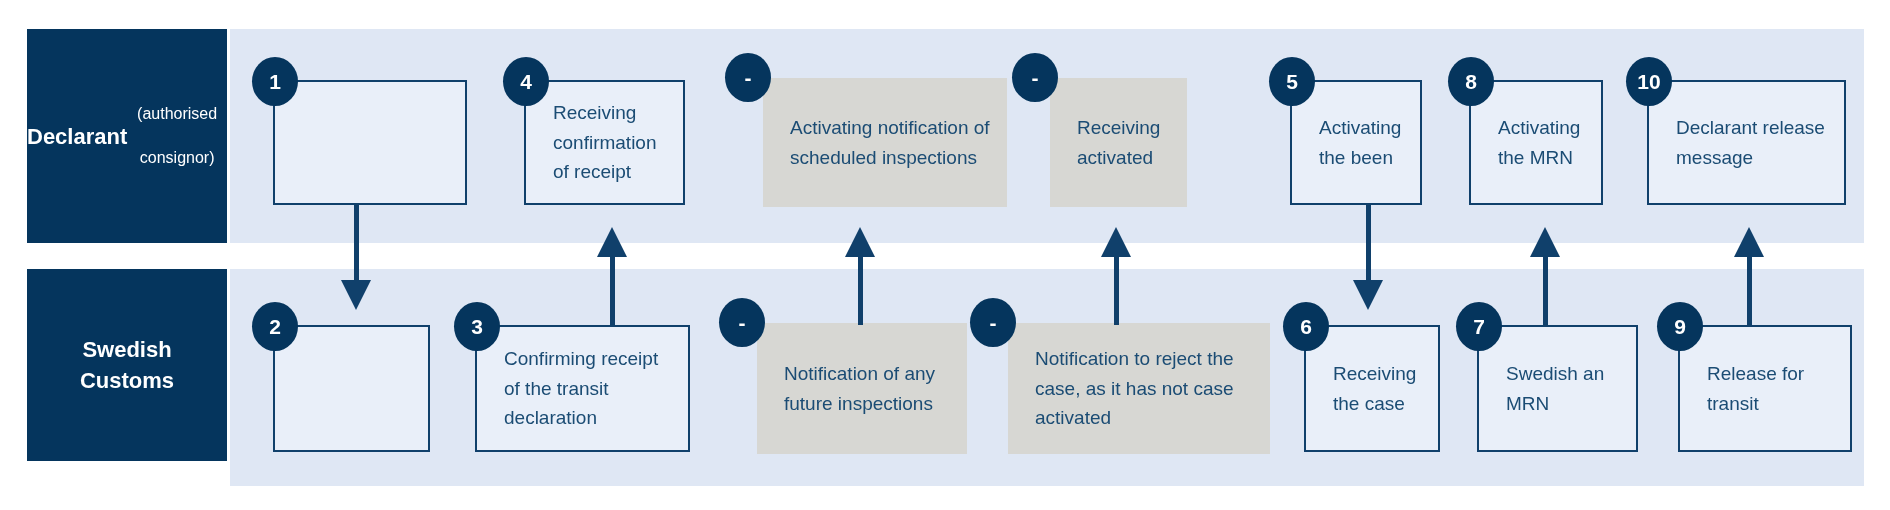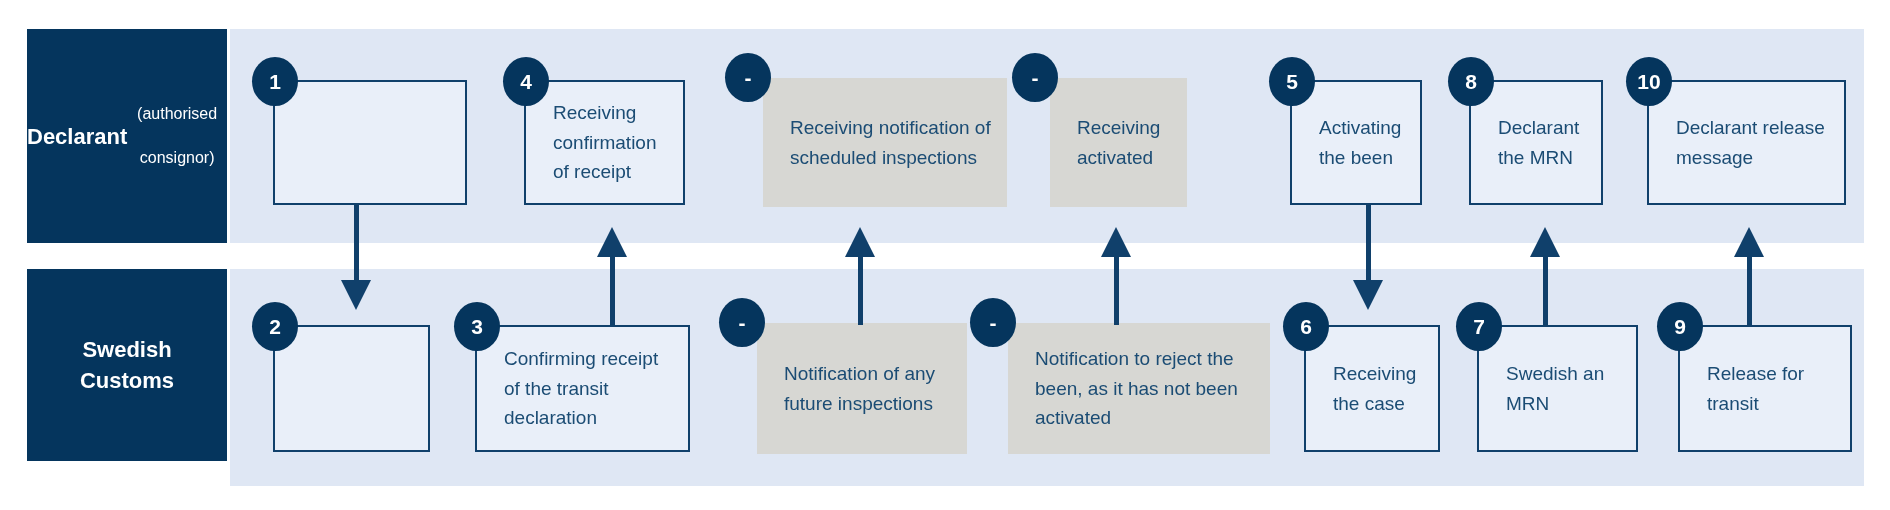--- a/index.html
+++ b/index.html
@@ -70,53 +70,53 @@
 
   <div class="step" style="left:273px;top:80px;width:194px;height:125px;">
     <div class="badge">1</div>
   </div>
   <div class="step" style="left:524px;top:80px;width:161px;height:125px;">
     <div class="badge">4</div>
     <div class="step-label">Receiving confirmation of receipt</div>
   </div>
   <div class="step muted" style="left:763px;top:78px;width:244px;height:129px;">
     <div class="badge">-</div>
-    <div class="step-label">Receiving notification of scheduled inspections</div>
+    <div class="step-label">Activating notification of scheduled inspections</div>
   </div>
   <div class="step muted" style="left:1050px;top:78px;width:137px;height:129px;">
     <div class="badge">-</div>
     <div class="step-label">Receiving activated</div>
   </div>
   <div class="step" style="left:1290px;top:80px;width:132px;height:125px;">
     <div class="badge">5</div>
     <div class="step-label">Activating the been</div>
   </div>
   <div class="step" style="left:1469px;top:80px;width:134px;height:125px;">
     <div class="badge">8</div>
-    <div class="step-label">Declarant the MRN</div>
+    <div class="step-label">Activating the MRN</div>
   </div>
   <div class="step" style="left:1647px;top:80px;width:199px;height:125px;">
     <div class="badge">10</div>
     <div class="step-label">Declarant release message</div>
   </div>
 
   <div class="step" style="left:273px;top:325px;width:157px;height:127px;">
     <div class="badge">2</div>
   </div>
   <div class="step" style="left:475px;top:325px;width:215px;height:127px;">
     <div class="badge">3</div>
     <div class="step-label">Confirming receipt of the transit declaration</div>
   </div>
   <div class="step muted" style="left:757px;top:323px;width:210px;height:131px;">
     <div class="badge">-</div>
     <div class="step-label">Notification of any future inspections</div>
   </div>
   <div class="step muted" style="left:1008px;top:323px;width:262px;height:131px;">
     <div class="badge">-</div>
-    <div class="step-label">Notification to reject the been, as it has not been activated</div>
+    <div class="step-label">Notification to reject the case, as it has not case activated</div>
   </div>
   <div class="step" style="left:1304px;top:325px;width:136px;height:127px;">
     <div class="badge">6</div>
     <div class="step-label">Receiving the case</div>
   </div>
   <div class="step" style="left:1477px;top:325px;width:161px;height:127px;">
     <div class="badge">7</div>
     <div class="step-label">Swedish an MRN</div>
   </div>
   <div class="step" style="left:1678px;top:325px;width:174px;height:127px;">

